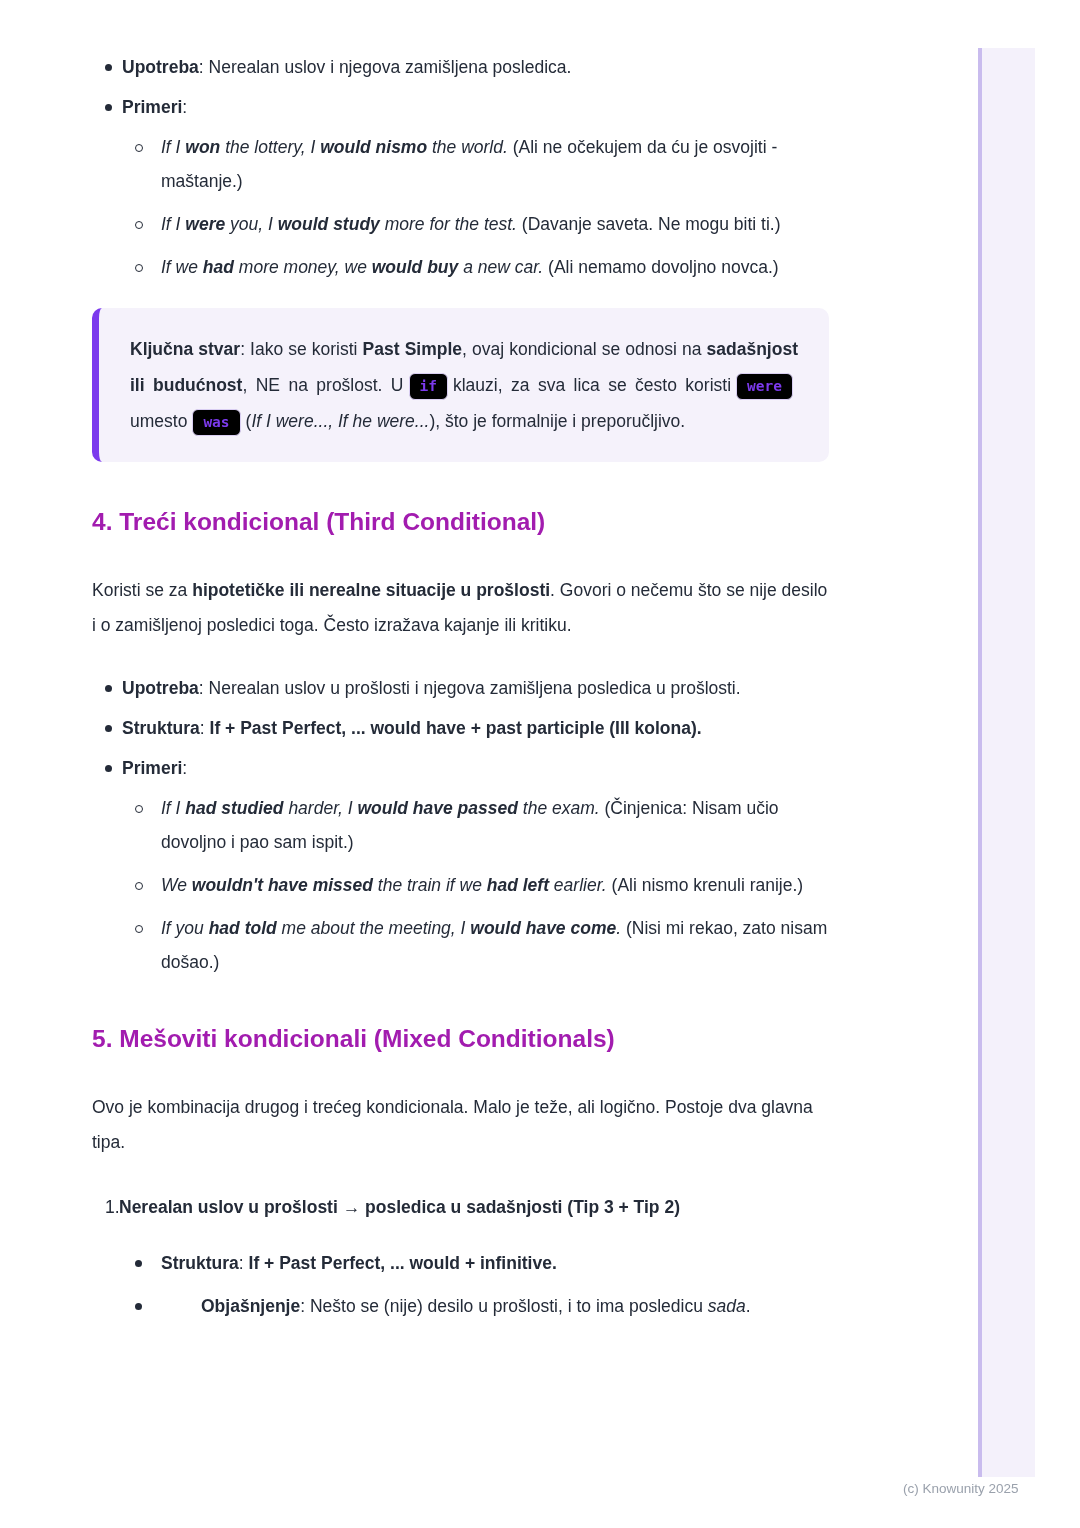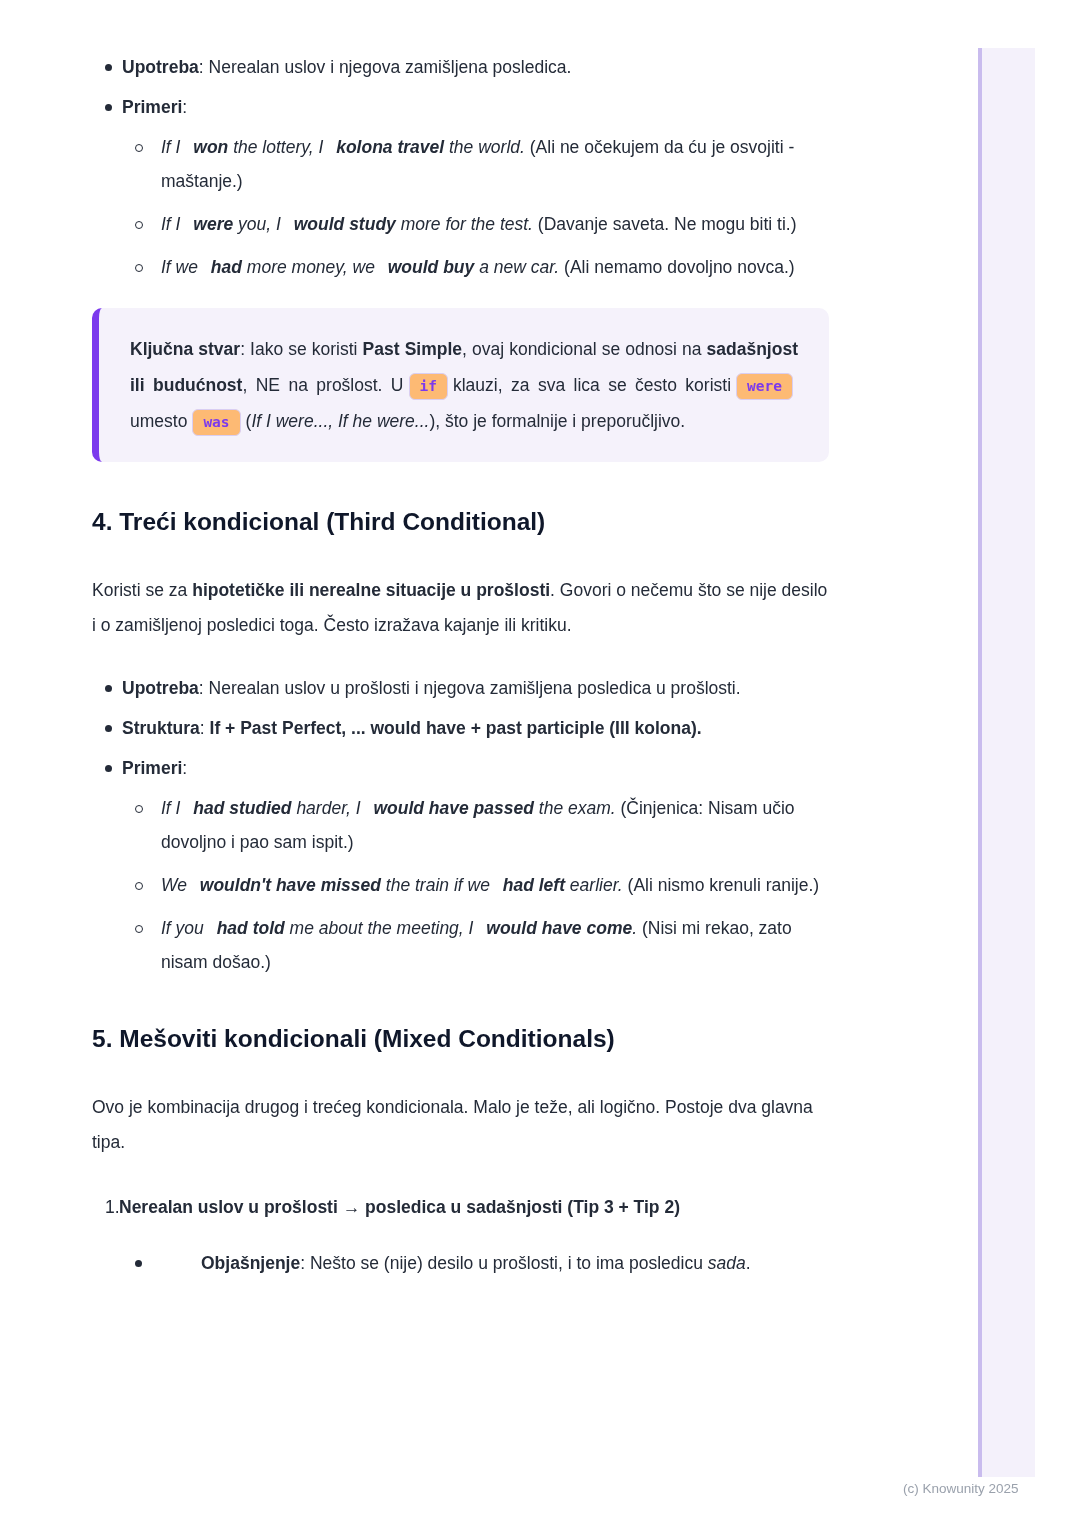--- a/index.html
+++ b/index.html
@@ -11,24 +11,24 @@
     position:relative;
     overflow:hidden;
   }
   .content {
     position:absolute; left:92px; top:50px; width:737px;
     font-size:17.5px; line-height:34px;
   }
   
   .sb  { font-weight:700; }
   .si  { font-style:italic; }
-  .sbi { font-weight:700; font-style:italic;margin-left:8px; }
+  .sbi { font-weight:700; font-style:italic; }
   .chip {
     display:inline-block;
-    background:#fdba74;
+    background:#000000;
     border:1px solid #d9cef2;
     border-radius:6px;
     padding:0 10px;
     margin:0 5px;
     font-family:"DejaVu Sans Mono", monospace;
     font-size:14.5px;
     font-weight:700;
     color:#7c3aed;
     line-height:25px;
     white-space:nowrap;
@@ -62,21 +62,21 @@
     border-radius:10px;
     padding:23px 31px 23px 31px;
   }
   .callout .txt {
     text-align:justify;
     line-height:36px;
   }
   
   h2 {
     font-size:24.5px; line-height:30px;
-    font-weight:700; color:#0f172a;
+    font-weight:700; color:#a21caf;
     margin:45px 0 0 0;
   }
   .para { margin:36px 0 0 0; line-height:35px; }
   .group { margin-top:28px; }
   
   .num-item { display:flex; margin-top:30px; margin-bottom:22px; }
   .num-item .num { flex:none; width:27px; padding-left:13px; box-sizing:border-box; }
   
   .strip {
     position:absolute; left:978px; top:48px;
@@ -108,21 +108,21 @@
     <span class="marker">
         <span class="disc"></span>
       </span>
     <div class="txt"><span class="sb">Primeri</span><span>:</span></div>
   </div>
   <div class="sublist">
     <div class="li l2">
       <span class="marker">
           <span class="ring"></span>
         </span>
-      <div class="txt"><span class="si">If I </span><span class="sbi">won</span><span class="si"> the lottery, I </span><span class="sbi">kolona travel</span><span class="si"> the world.</span><span> (Ali ne očekujem da ću je osvojiti - maštanje.)</span></div>
+      <div class="txt"><span class="si">If I </span><span class="sbi">won</span><span class="si"> the lottery, I </span><span class="sbi">would nismo</span><span class="si"> the world.</span><span> (Ali ne očekujem da ću je osvojiti - maštanje.)</span></div>
     </div>
     <div class="li l2">
       <span class="marker">
           <span class="ring"></span>
         </span>
       <div class="txt"><span class="si">If I </span><span class="sbi">were</span><span class="si"> you, I </span><span class="sbi">would study</span><span class="si"> more for the test.</span><span> (Davanje saveta. Ne mogu biti ti.)</span></div>
     </div>
     <div class="li l2">
       <span class="marker">
           <span class="ring"></span>
@@ -180,20 +180,26 @@
   </div>
 
   <h2>5. Mešoviti kondicionali (Mixed Conditionals)</h2>
   <p class="para"><span>Ovo je kombinacija drugog i trećeg kondicionala. Malo je teže, ali logično. Postoje dva glavna tipa.</span></p>
 
   <div class="num-item">
     <span class="num">1.</span>
     <div class="txt"><span class="sb">Nerealan uslov u prošlosti → posledica u sadašnjosti (Tip 3 + Tip 2)</span></div>
   </div>
 
+  <div class="li l2">
+    <span class="marker">
+        <span class="disc"></span>
+      </span>
+    <div class="txt"><span class="sb">Struktura</span><span>: </span><span class="sb">If + Past Perfect, ... would + infinitive.</span></div>
+  </div>
   <div class="li l2" style="margin-top:4px;gap:40px;">
     <span class="marker">
         <span class="disc"></span>
       </span>
     <div class="txt"><span class="sb">Objašnjenje</span><span>: Nešto se (nije) desilo u prošlosti, i to ima posledicu </span><span class="si">sada</span><span>.</span></div>
   </div>
 
 </div>
 
 <div class="footer">(c) Knowunity 2025</div>

